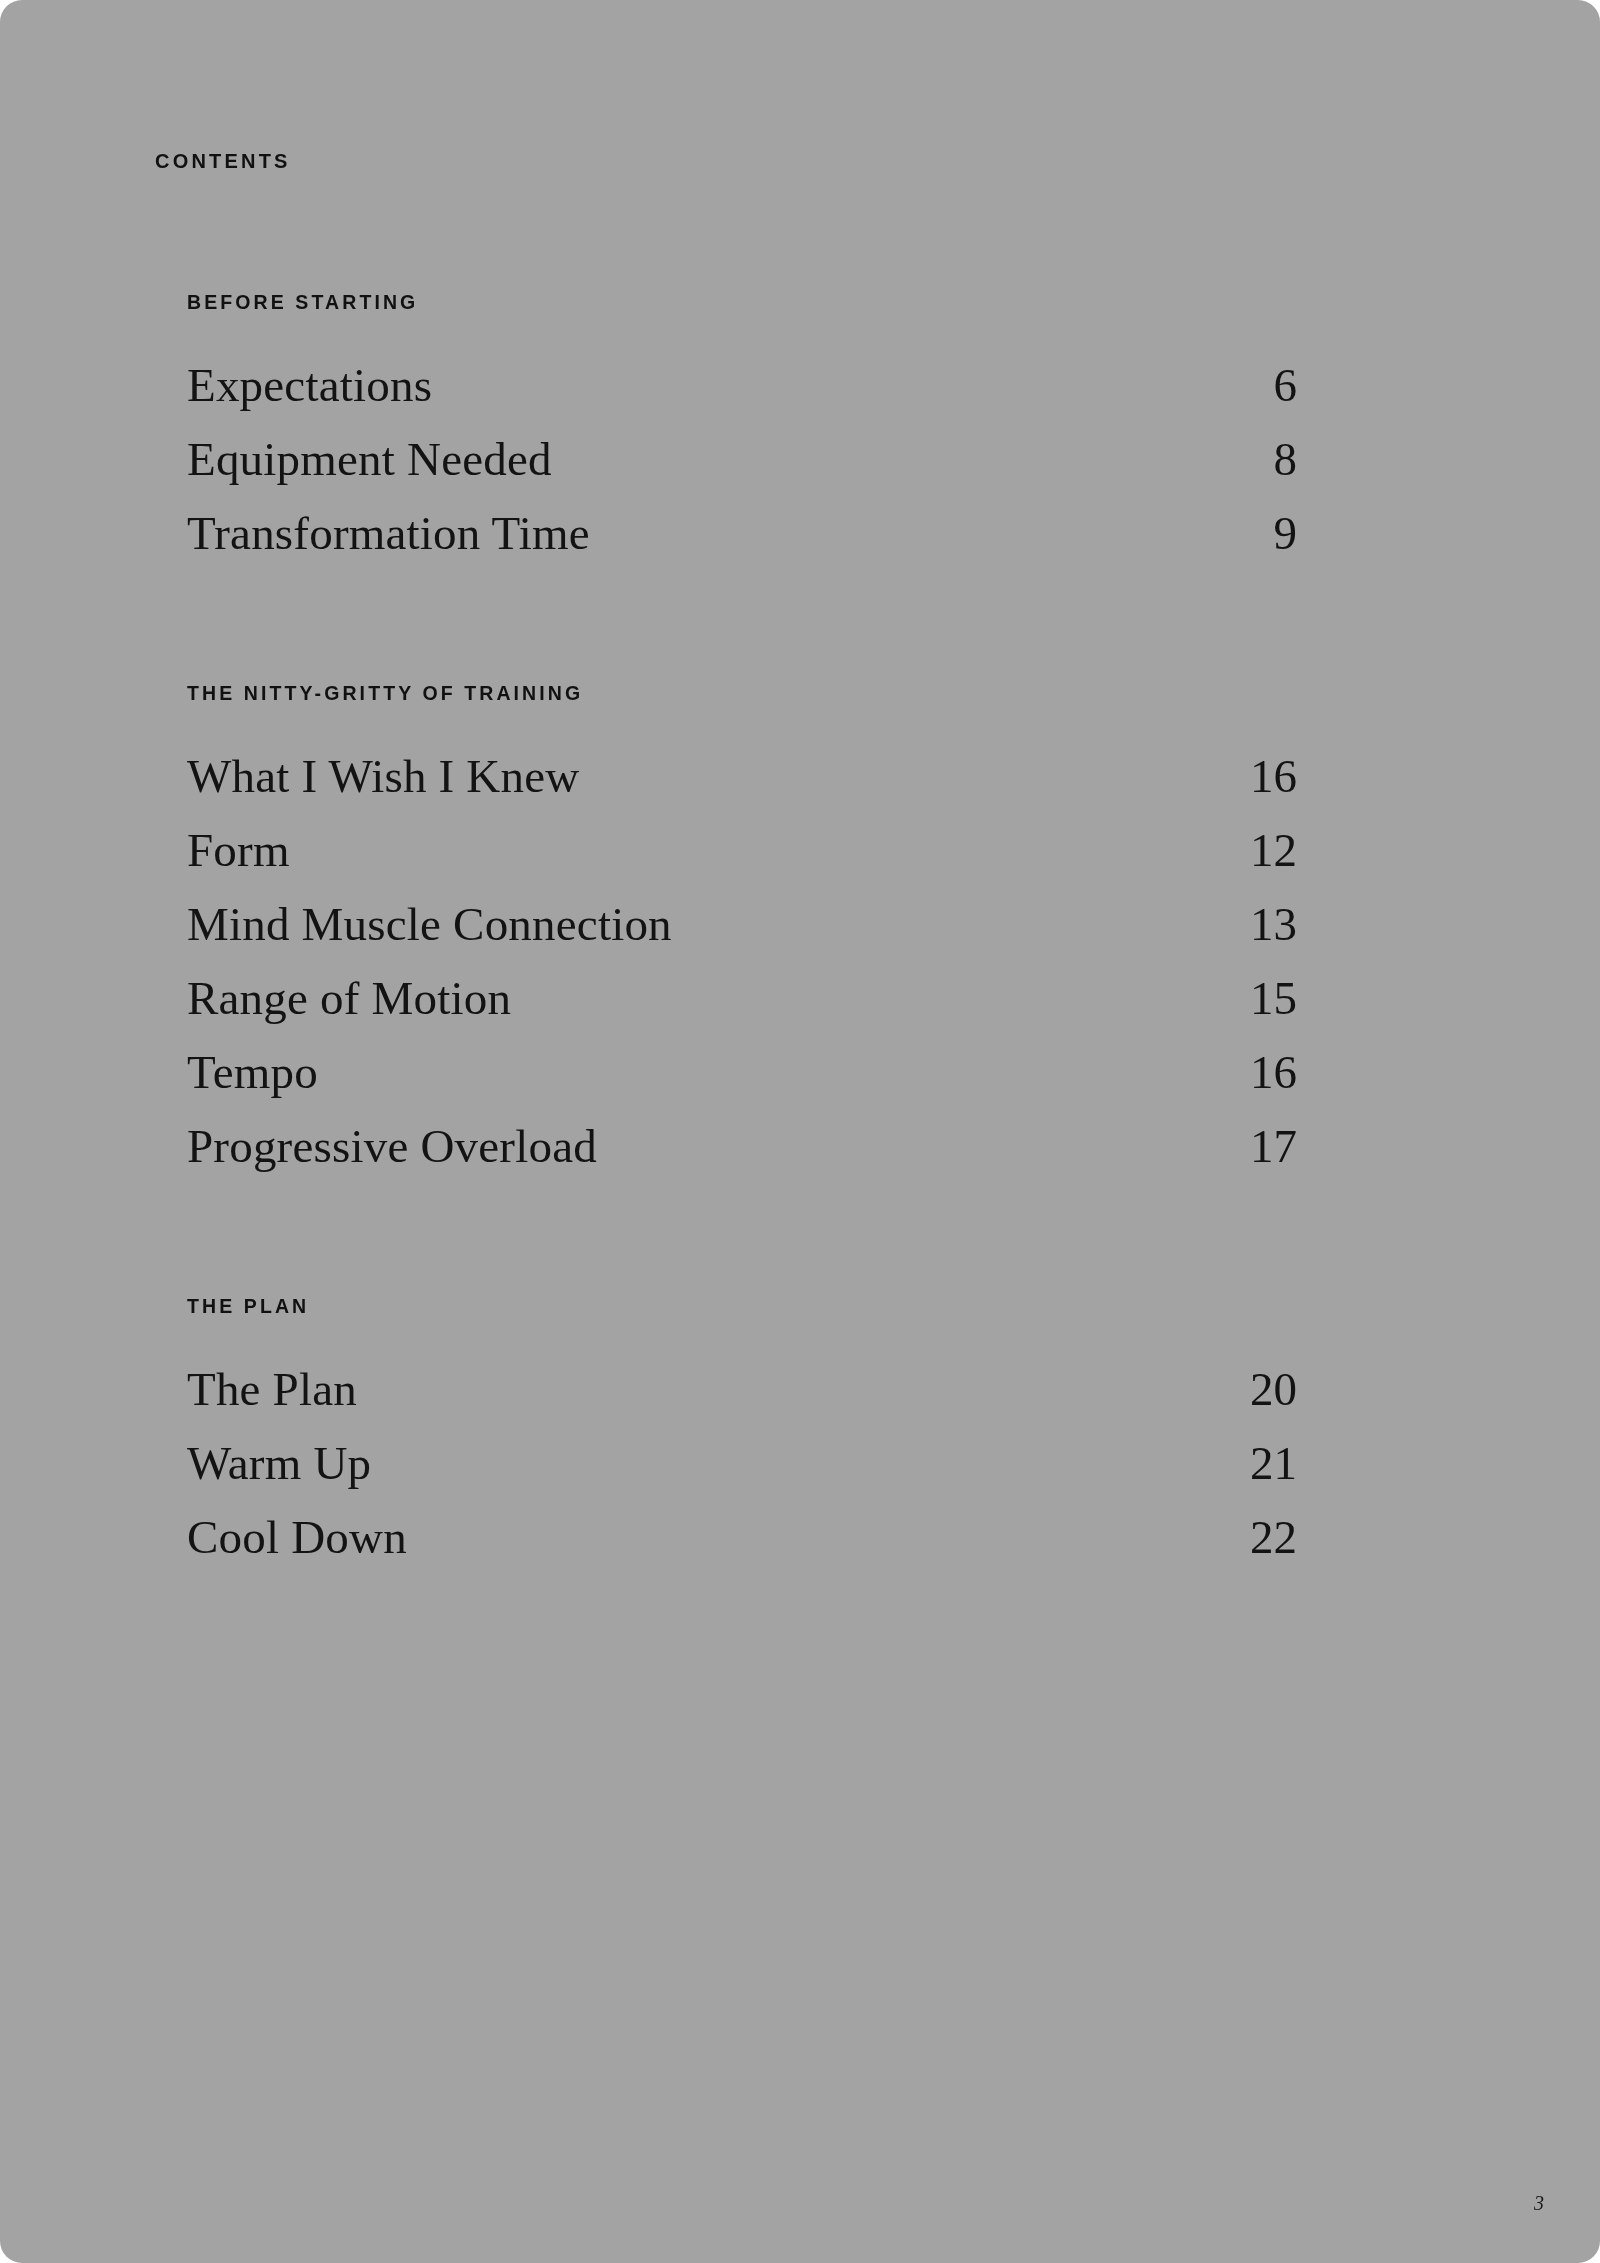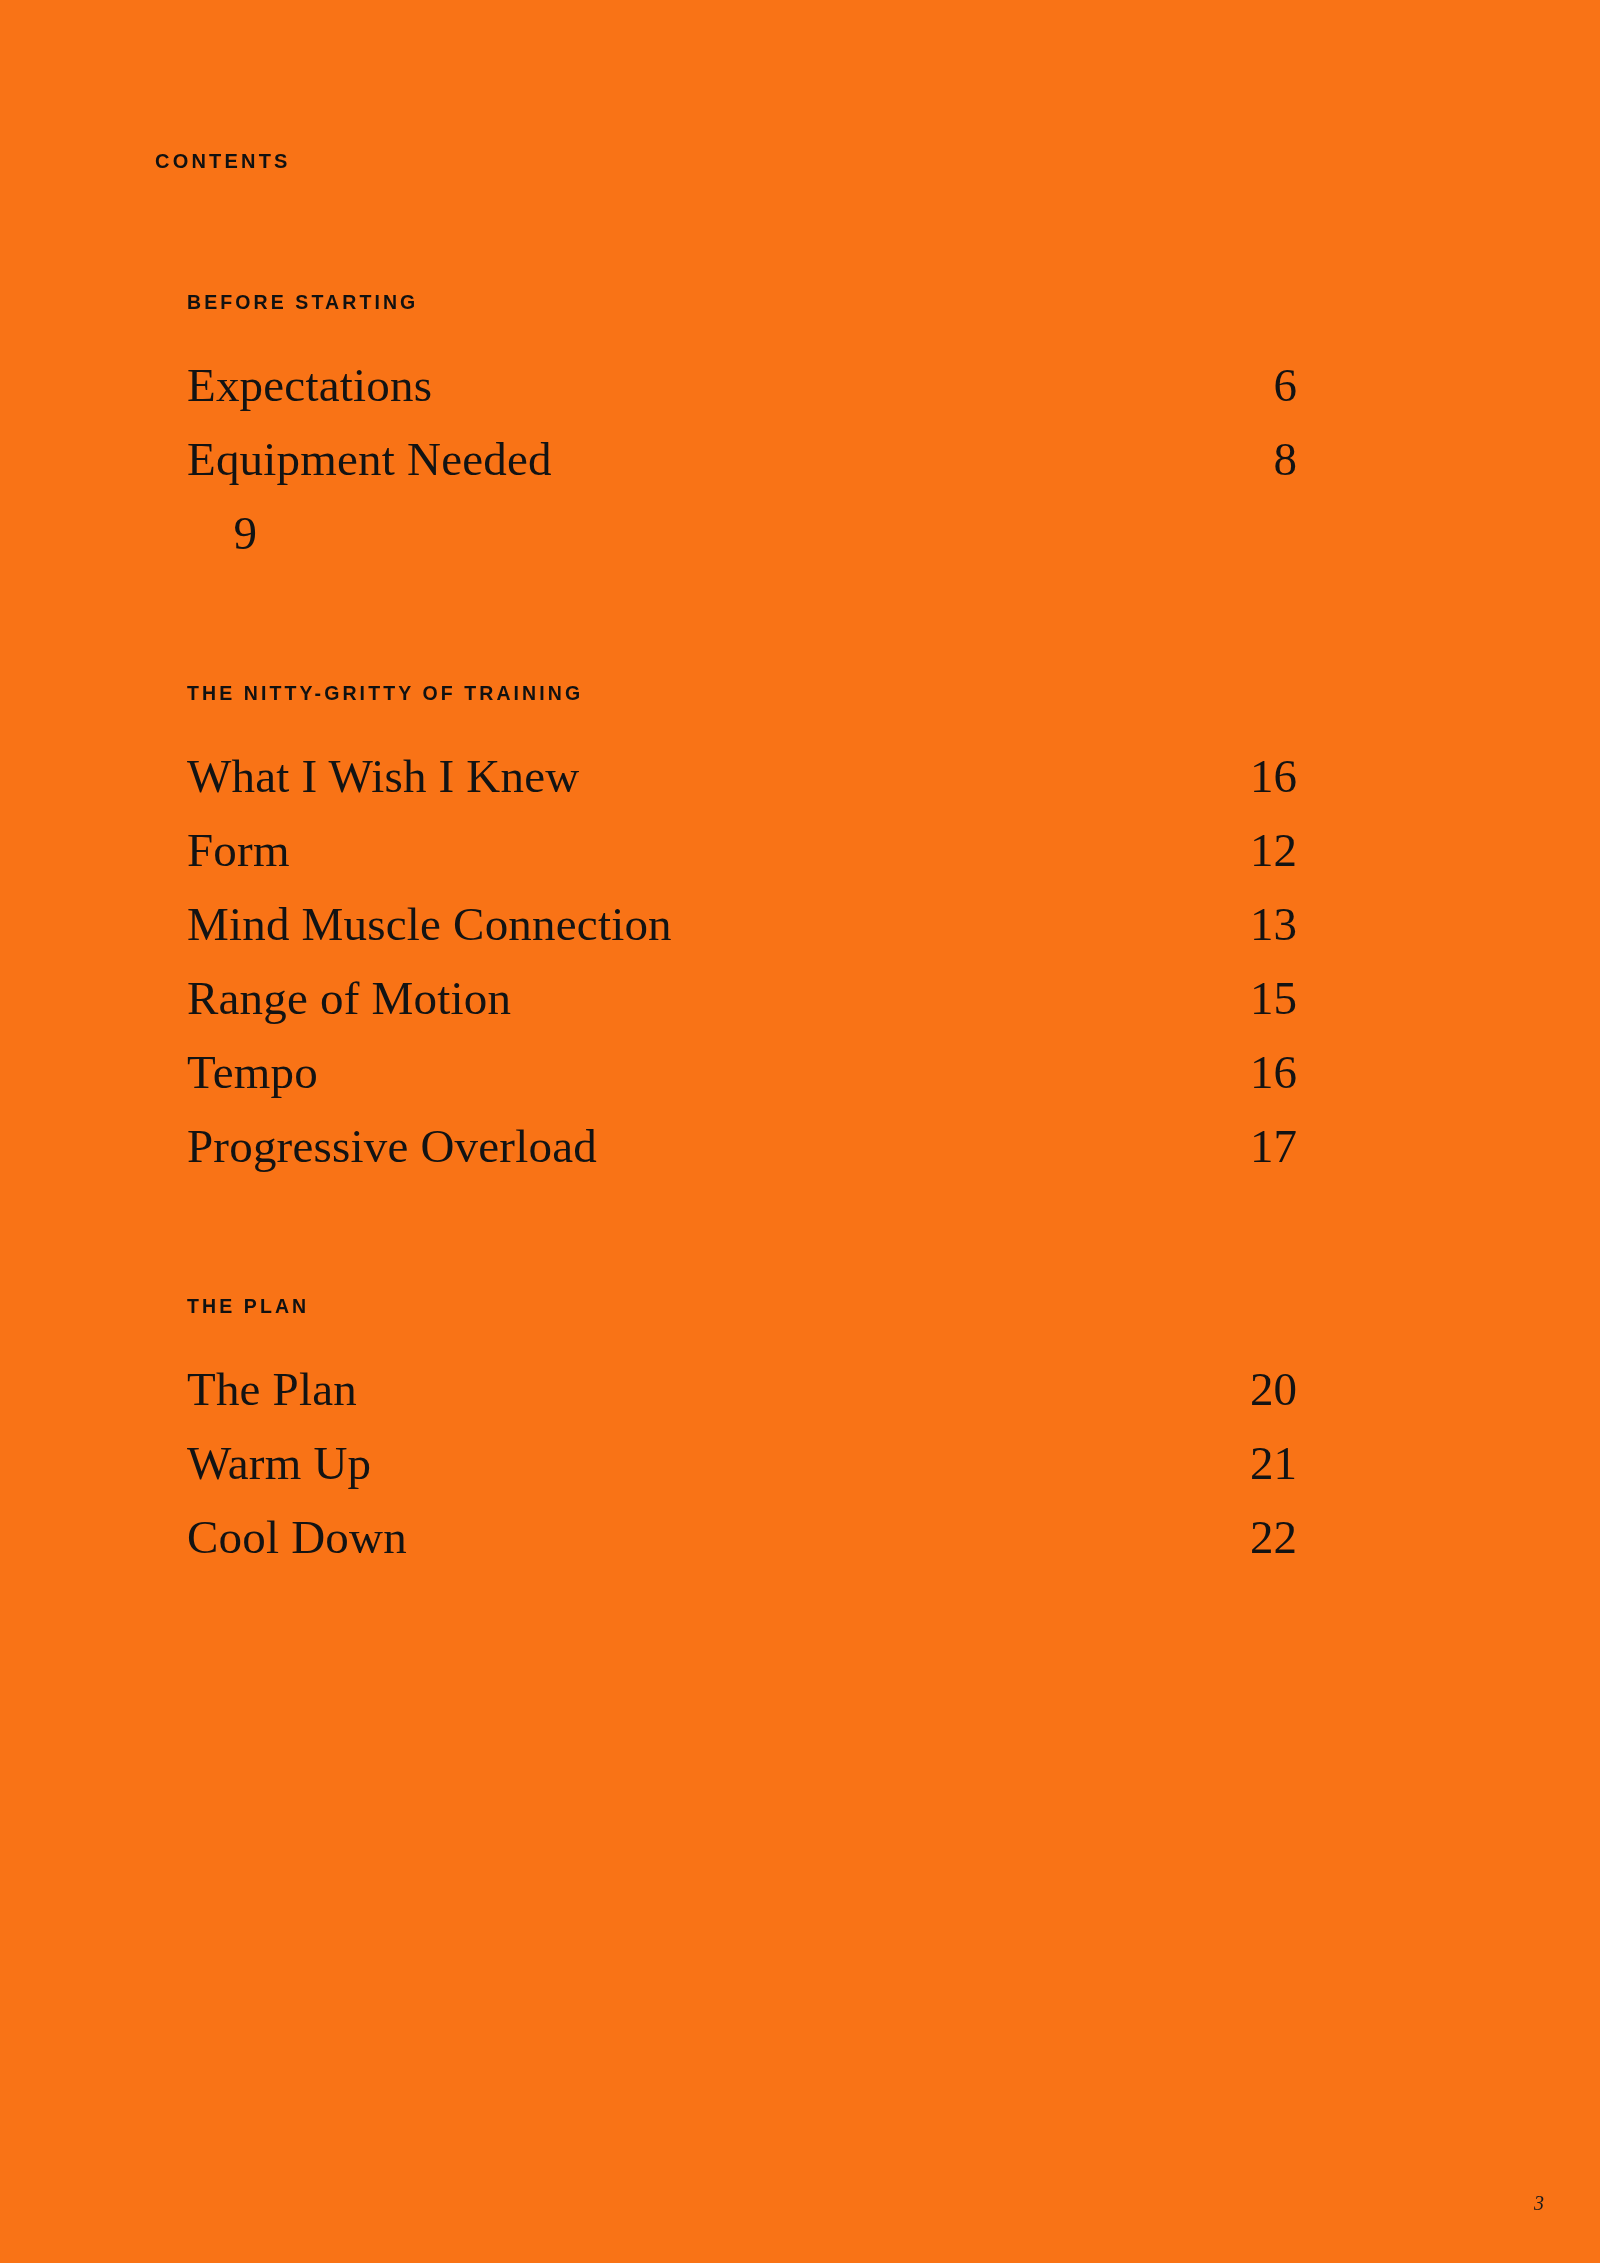--- a/index.html
+++ b/index.html
@@ -13,21 +13,22 @@
     font-family: "Liberation Serif", serif;
     color: #111111;
     position: relative;
   }
   .page {
     position: relative;
     width: 1600px;
     height: 2263px;
     box-sizing: border-box;
     padding: 0;
-    background: #f97316;
+    background: #a3a3a3;
+    border-radius: 22px;
   }
   .content-wrap {
     position: absolute;
     left: 155px;
     top: 150px;
     width: 1130px;
   }
   .contents-label {
     font-family: "Liberation Sans", sans-serif;
     font-weight: bold;
@@ -109,20 +110,21 @@
       <ul class="toc-list">
         <li class="toc-row">
           <span class="toc-title">Expectations</span>
           <span class="toc-page">6</span>
         </li>
         <li class="toc-row">
           <span class="toc-title">Equipment Needed</span>
           <span class="toc-page">8</span>
         </li>
         <li class="toc-row">
+          <span class="toc-title">Transformation Time</span>
           <span class="toc-page">9</span>
         </li>
       </ul>
     </div>
 
     <div class="section">
       <div class="section-title">THE NITTY-GRITTY OF TRAINING</div>
       <ul class="toc-list">
         <li class="toc-row">
           <span class="toc-title">What I Wish I Knew</span>

